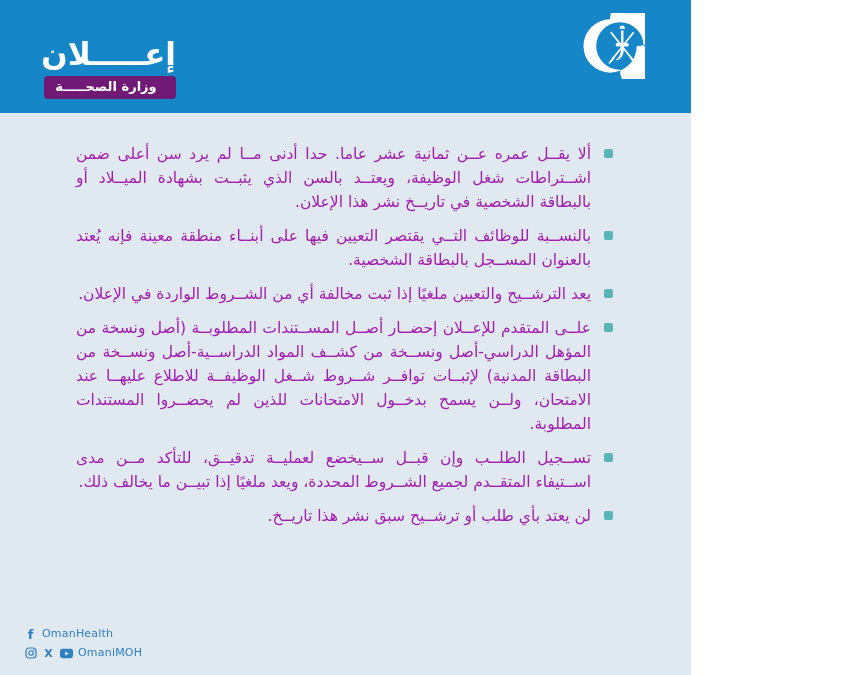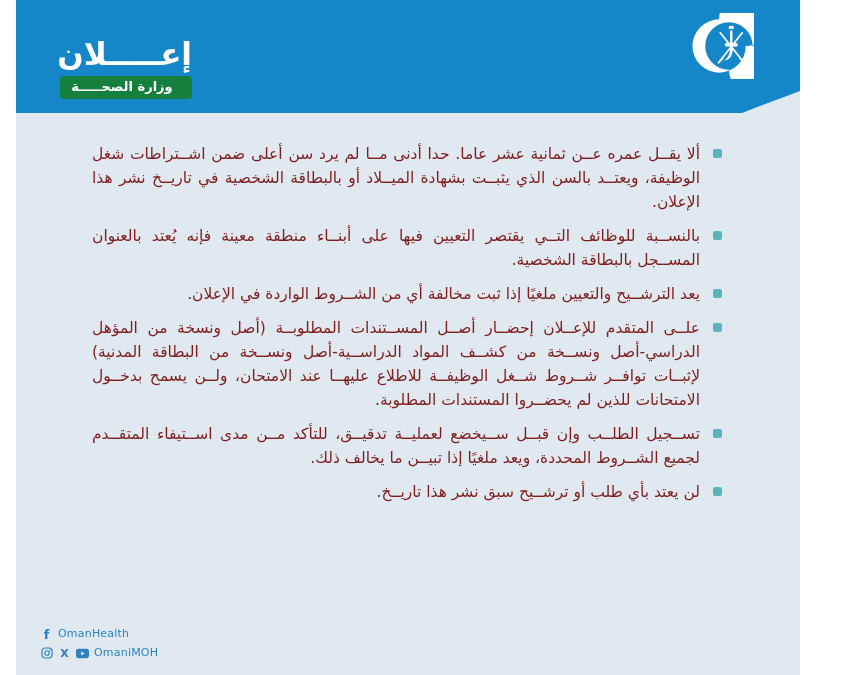--- a/index.html
+++ b/index.html
@@ -1,40 +1,39 @@
 <!DOCTYPE html>
 <html lang="ar"><head>
 <meta charset="utf-8">
 <style>
   html,body{margin:0;padding:0;}
   .page{
     position:relative;
-    width:784px;height:675px;
+    width:691px;height:675px;
     background:#e0e9ef;
     overflow:hidden;
     font-family:"DejaVu Sans", sans-serif;
-    margin-left:16px;
   }
   
   .header{
     position:absolute;top:0;left:0;width:844px;height:113px;
     background:#1586c8;
     clip-path:polygon(0 0,844px 0,844px 68px,726px 113px,0 113px);
   }
   .title-block{
     position:absolute;top:36px;left:44px;width:132px;
     text-align:center;direction:rtl;
   }
   .title{
     color:#ffffff;font-size:31px;font-weight:bold;line-height:1.2;
     white-space:nowrap;
   }
   .ministry-badge{
     margin-top:3px;
-    background:#15803d;
+    background:#701a75;
     border-radius:4px 4px 4px 4px;
     padding:3px 10px 5px 2px;
     color:#ffffff;font-size:13px;font-weight:bold;
     white-space:nowrap;
   }
   .logo{
     position:absolute;top:13px;right:46px;width:64px;height:66px;
   }
   
   .content{
@@ -46,21 +45,21 @@
     padding-right:22px;
     margin-bottom:10px;
   }
   .marker{
     position:absolute;right:0;top:7px;
     width:9px;height:9px;border-radius:2px;
     background:#5cb4bb;
   }
   .btext{
     margin:0;
-    color:#7f1d1d;
+    color:#a21caf;
     font-size:15.5px;line-height:24px;
     text-align:justify;
     text-align-last:right;
   }
   
   .footer{
     position:absolute;left:24px;bottom:14px;
     color:#2f80c3;font-size:11px;line-height:16px;
   }
   .social-row{display:flex;align-items:center;gap:5px;margin-top:3px;}

